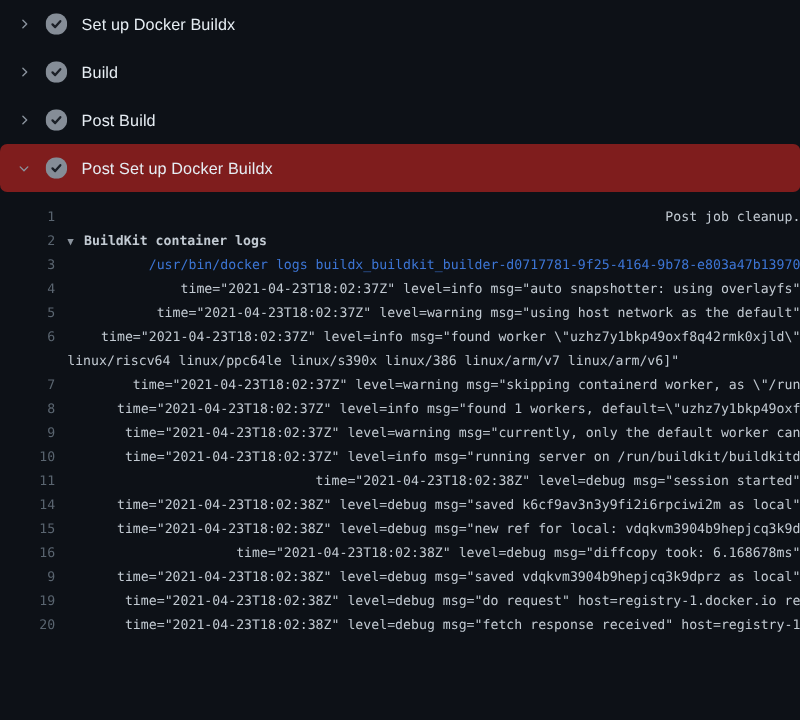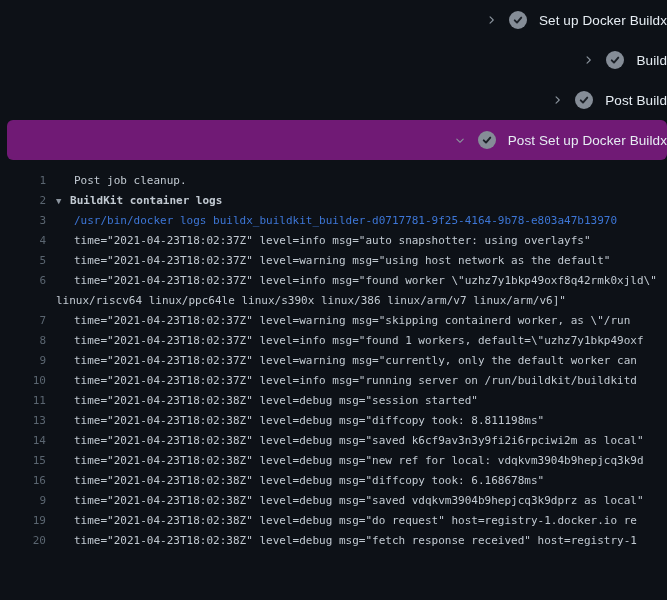--- a/index.html
+++ b/index.html
@@ -8,23 +8,23 @@
     background:#0d1117;
     font-family:"Liberation Sans", sans-serif;
     -webkit-font-smoothing:antialiased;
   }
   .app { width:667px; height:600px; overflow:hidden; position:relative; }
 
   
   .steps { width:100%; }
   .step {
     height:40px; display:flex; align-items:center;
-    padding-left:12px; box-sizing:border-box; cursor:pointer;justify-content:flex-end;
-  }
-  .step.expanded { background:#701a75; border-radius:6px;margin-left:7px; }
+    padding-left:12px; box-sizing:border-box; cursor:pointer;
+  }
+  .step.expanded { background:#7f1d1d; border-radius:6px; }
   .chev {
     width:16px; height:16px; flex:none;
     display:flex; align-items:center; justify-content:center;
     color:#8b949e;
   }
   .check { margin-left:10px; flex:none; width:18px; height:18px; }
   .step-label {
     margin-left:12px; color:#e6edf3; font-size:13.5px; letter-spacing:.1px;
   }
 
@@ -36,21 +36,21 @@
   }
   .row { height:20px; line-height:20px; display:flex; white-space:pre; }
   .num {
     width:46px; flex:none; text-align:right;
     color:#5a6570; cursor:pointer;
   }
   .txt {
     margin-left:10px; flex:1; overflow:hidden;
     color:#c2cad2;
   }
-  .txt.plain, .txt.output, .txt.command { padding-left:18px; }
+  .txt.plain, .txt.output, .txt.command { padding-left:18px;text-align:right; }
   .txt.command { color:#3d76d6; font-weight:normal; }
   .txt.group { cursor:pointer;font-weight:bold; }
   .tri { color:#8b949e; font-size:9px; display:none; margin-right:2px; }
 </style>
 </head>
 <body>
 
 <div class="app">
 
   <div class="steps">
@@ -174,24 +174,20 @@
     <span class="num">10</span>
     <span class="txt output"><span class="txt-content">time="2021-04-23T18:02:37Z" level=info msg="running server on /run/buildkit/buildkitd</span></span>
   </div>
 
   <div class="row">
     <span class="num">11</span>
     <span class="txt output"><span class="txt-content">time="2021-04-23T18:02:38Z" level=debug msg="session started"</span></span>
   </div>
 
 
-  <div class="row">
-    <span class="num">13</span>
-    <span class="txt output"><span class="txt-content">time="2021-04-23T18:02:38Z" level=debug msg="diffcopy took: 8.811198ms"</span></span>
-  </div>
 
   <div class="row">
     <span class="num">14</span>
     <span class="txt output"><span class="txt-content">time="2021-04-23T18:02:38Z" level=debug msg="saved k6cf9av3n3y9fi2i6rpciwi2m as local"</span></span>
   </div>
 
   <div class="row">
     <span class="num">15</span>
     <span class="txt output"><span class="txt-content">time="2021-04-23T18:02:38Z" level=debug msg="new ref for local: vdqkvm3904b9hepjcq3k9d</span></span>
   </div>

